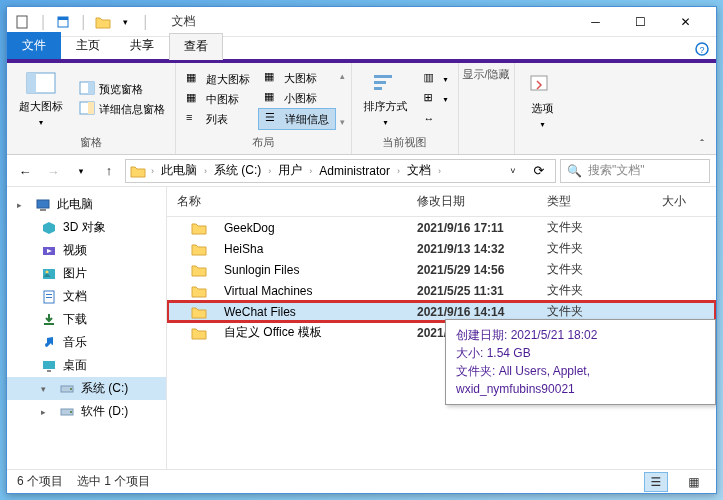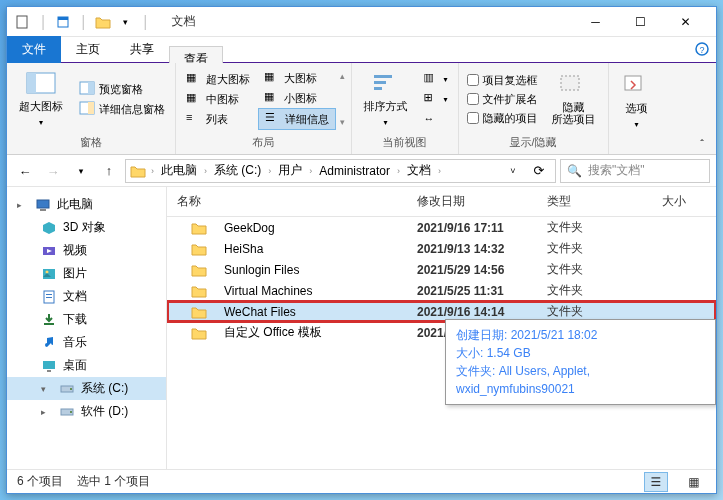--- a/index.html
+++ b/index.html
@@ -7,21 +7,21 @@
 .window { background: #fff; border: 1px solid #4a90d9; width: 711px; height: 488px; display: flex; flex-direction: column; box-shadow: 0 2px 8px rgba(0,0,0,0.3); }
 
 .titlebar { height: 30px; display: flex; align-items: center; padding: 0 8px; background: #fff; border-bottom: 1px solid #e5e5e5; }
 .titlebar .qat { display: flex; gap: 6px; align-items: center; }
 .titlebar .qat-icon { width: 16px; height: 16px; display: flex; align-items: center; justify-content: center; }
 .titlebar .sep { color: #ccc; margin: 0 4px; }
 .titlebar .title { margin-left: 20px; font-size: 12px; color: #333; }
 .titlebar .spacer { flex: 1; }
 .titlebar .winbtn { width: 45px; height: 28px; display: flex; align-items: center; justify-content: center; font-size: 12px; cursor: pointer; }
 
-.tabbar { height: 26px; display: flex; align-items: center; background: #fff; border-bottom: 1px solid #4c1d95; }
+.tabbar { height: 26px; display: flex; align-items: flex-end; background: #fff; border-bottom: 4px solid #4c1d95; }
 .tab { padding: 4px 14px; font-size: 12px; cursor: pointer; border: 1px solid transparent; }
 .tab.file { background: #1976d2; color: #fff; }
 .tab.active { background: #f5f5f5; border: 1px solid #d0d0d0; border-bottom: 1px solid #f5f5f5; margin-bottom: -1px; margin-top: 19px; }
 
 .ribbon { height: 92px; background: #f5f5f5; display: flex; border-bottom: 1px solid #d0d0d0; position: relative; }
 .rgroup { border-right: 1px solid #e0e0e0; display: flex; flex-direction: column; padding: 2px 4px; }
 .rgroup-body { flex: 1; display: flex; align-items: center; gap: 2px; }
 .rgroup-label { text-align: center; font-size: 11px; color: #555; padding: 2px 0; }
 .rbtn { padding: 2px 6px; font-size: 11px; display: flex; align-items: center; gap: 4px; cursor: pointer; }
 .rbtn-big { flex-direction: column; padding: 4px 8px; text-align: center; }
@@ -59,21 +59,21 @@
 .col-size { width: 60px; text-align: right; }
 .list-rows { flex: 1; }
 .row { display: flex; align-items: center; font-size: 12px; padding: 2px 0; cursor: pointer; }
 .row.selected { background: #cce5f7; }
 .row.highlighted { outline: 3px solid #d32f2f; outline-offset: -2px; }
 .row .cell-name { width: 240px; padding-left: 24px; display: flex; align-items: center; gap: 17px; }
 .row .cell-date { width: 130px; padding-left: 10px; color: #333; font-weight: bold; }
 .row .cell-type { width: 100px; padding-left: 10px; color: #333; font-family: Liberation Mono, monospace; }
 .folder-icon { width: 16px; height: 14px; }
 
-.tooltip { position: absolute; left: 278px; top: 132px; background: #fff; border: 1px solid #999; padding: 6px 10px; font-size: 12px; color: #3b82f6; box-shadow: 2px 2px 4px rgba(0,0,0,0.2); z-index: 10; line-height: 1.5; }
+.tooltip { position: absolute; left: 278px; top: 132px; background: #fff; border: 1px solid #999; padding: 6px 10px; font-size: 12px; color: #4c1d95; box-shadow: 2px 2px 4px rgba(0,0,0,0.2); z-index: 10; line-height: 1.5; }
 
 .status { height: 24px; border-top: 1px solid #e5e5e5; display: flex; align-items: center; padding: 0 10px; font-size: 12px; color: #333; gap: 14px; background: #fff; }
 .status .spacer { flex: 1; }
 .status .viewbtn { width: 24px; height: 20px; border: 1px solid transparent; display: flex; align-items: center; justify-content: center; cursor: pointer; }
 .status .viewbtn.active { background: #cce5f7; border-color: #7ab8e8; }
 
 svg { display: block; }
 </style>
 </head>
 <body>
@@ -223,45 +223,20 @@
             </div>
           <div class="rbtn">
               <span class="rbtn-icon">↔</span>
             </div>
         </div>
       </div>
       <div class="rgroup-label">当前视图</div>
     </div>
 
     <div class="rgroup">
-      <div class="rgroup-body">
-        <div class="rcol">
-          <label class="chk">
-              <input type="checkbox" style="">
-              <span>项目复选框</span>
-            </label>
-          <label class="chk">
-              <input type="checkbox" style="">
-              <span>文件扩展名</span>
-            </label>
-          <label class="chk">
-              <input type="checkbox" style="">
-              <span>隐藏的项目</span>
-            </label>
-        </div>
-        <div class="rbtn rbtn-big">
-          <span class="rbtn-icon-big">
-              <svg width="24" height="20">
-                <rect x="3" y="3" width="18" height="14" fill="#f0f0f0" stroke="#999" stroke-dasharray="2"></rect>
-              </svg>
-            </span>
-          <span style="white-space:pre-line;line-height:1.1">隐藏
-所选项目</span>
-        </div>
-      </div>
       <div class="rgroup-label">显示/隐藏</div>
     </div>
 
     <div class="rgroup" style="border-right:none">
       <div class="rgroup-body">
         <div class="rbtn rbtn-big">
           <span class="rbtn-icon-big">
               <svg width="24" height="22">
                 <rect x="4" y="3" width="16" height="14" fill="#fff" stroke="#999"></rect>
                 <path d="M10 8 L14 12 L10 16" fill="none" stroke="#d9534f" stroke-width="1.5"></path>

